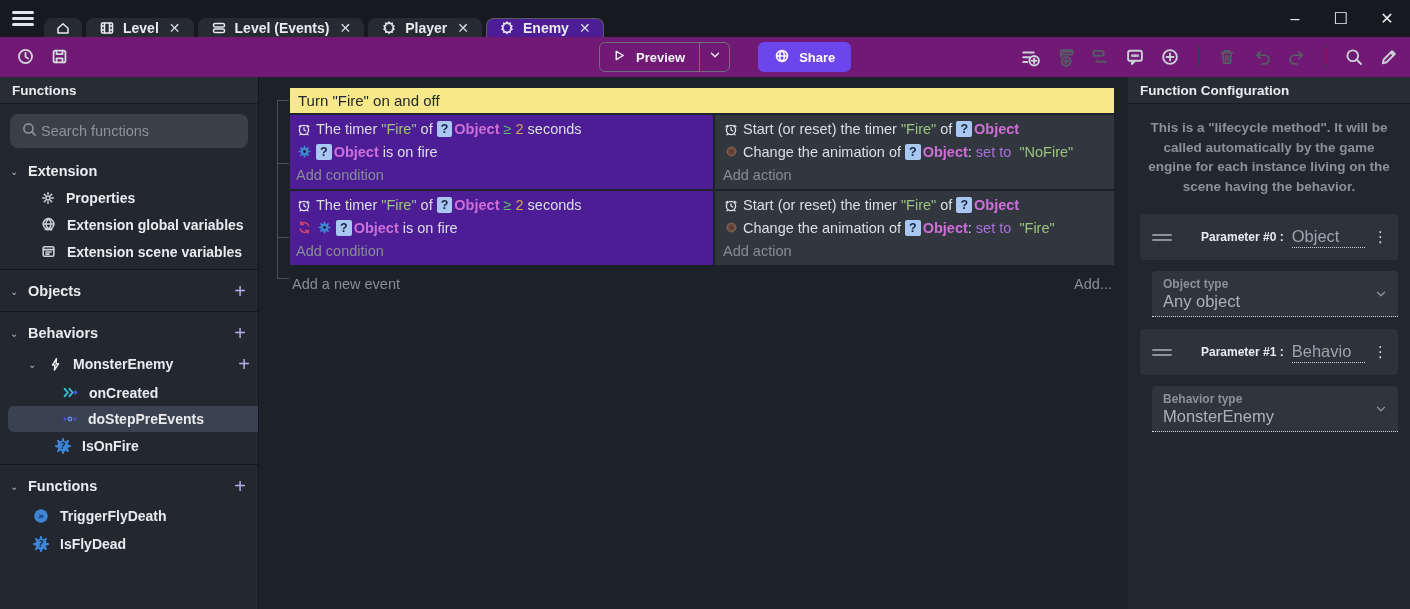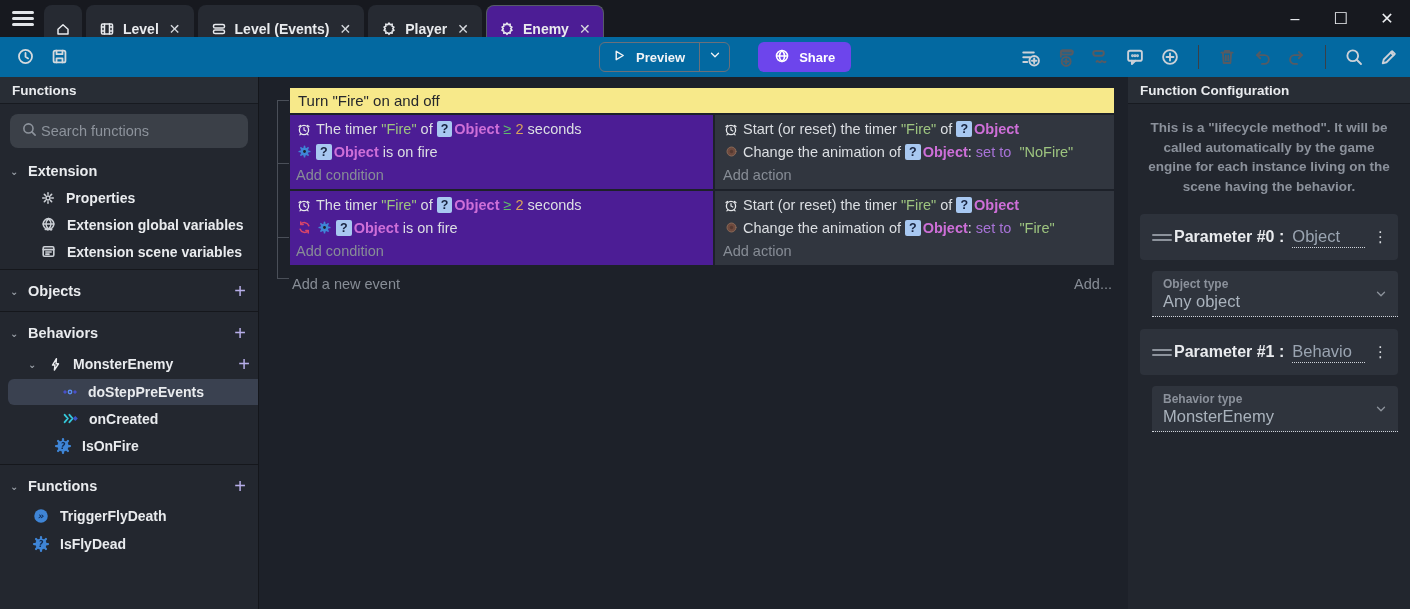--- a/index.html
+++ b/index.html
@@ -6,33 +6,33 @@
   html,body { width:1410px; height:609px; overflow:hidden; background:#191d23;
     font-family:"Liberation Sans","DejaVu Sans",sans-serif; color:#e9ebee; }
   .app { position:relative; width:1410px; height:609px; }
 
   
   .titlebar { position:absolute; left:0; top:0; width:100%; height:37px; background:#17191f;
     display:flex; align-items:flex-end; }
   .hamburger { position:absolute; left:12px; top:11px; width:22px; height:15px; cursor:pointer; }
   .hamburger span { display:block; height:2.5px; background:#e2e5e9; border-radius:2px; margin-bottom:3.5px; }
   .tabs { display:flex; align-items:flex-end; margin-left:44px; height:37px; }
-  .tab { display:flex; align-items:flex-end; gap:8px; height:32px; padding:0 12px;
+  .tab { display:flex; align-items:center; gap:8px; height:19px; padding:0 12px;
     background:#262a32; border:1px solid transparent; border-bottom:none;
     border-radius:8px 8px 0 0; margin-right:4px; font-size:14px; font-weight:700; color:#e9ebee; cursor:pointer; }
   .tab.home { padding:0 10px; }
   .tab.active { background:#4c1d95; border-color:#565c66; }
   .tab .x { color:#d6d9de; font-size:14px; font-weight:400; padding-left:2px; cursor:pointer; }
   .tab i svg { display:block; }
   .winctl { position:absolute; right:0; top:0; height:37px; display:flex; }
   .winctl .wc { width:46px; height:37px; display:flex; align-items:center; justify-content:center;
     color:#eceef1; font-size:16px; cursor:pointer; }
 
   
-  .toolbar { position:absolute; left:0; top:37px; width:100%; height:40px; background:#0369a1; }
+  .toolbar { position:absolute; left:0; top:37px; width:100%; height:40px; background:#701a75; }
   .tb-left { position:absolute; left:14px; top:8px; display:flex; gap:12px; }
   .tb-center { position:absolute; left:599px; top:5px; display:flex; gap:28px; align-items:center; }
   .btn-preview { display:flex; align-items:center; height:30px; border:1px solid #6b707a;
     border-radius:6px; color:#f2f4f6; cursor:pointer; }
   .btn-preview .main { display:flex; align-items:center; gap:9px; padding:0 14px 0 12px;
     font-size:13px; font-weight:700; }
   .btn-preview .split { width:30px; height:100%; display:flex; align-items:center; justify-content:center;
     border-left:1px solid #6b707a; }
   .btn-share { display:flex; align-items:center; gap:9px; height:30px; padding:0 16px;
     background:#6d45ec; border-radius:6px; color:#fff; font-size:13px; font-weight:700; cursor:pointer; }
@@ -96,21 +96,21 @@
 
   
   .config { width:282px; height:100%; background:#22262e; display:flex; flex-direction:column; }
   .config .panel-head { background:#282d35; }
   .cfg-desc { margin:14px 16px 6px 16px; color:#8b919b; font-size:13.5px; line-height:1.45;
     text-align:center; font-weight:600; }
   .param { margin:12px 12px 0 12px; height:46px; background:#2d323b; border-radius:4px;
     display:flex; align-items:center; padding:0 10px 0 12px; }
   .drag { width:20px; cursor:grab; }
   .drag span { display:block; height:2px; background:#8d939c; margin:2.5px 0; border-radius:2px; }
-  .plabel { font-size:16px; font-weight:700; margin-left:2px; white-space:pre; }
+  .plabel { font-size:12px; font-weight:700; margin-left:29px; white-space:pre; }
   .pvalue { font-size:16.5px; color:#9aa4b1; margin-left:8px; border-bottom:1px dotted #cfd3da;
     padding-bottom:1px; flex:1; overflow:hidden; white-space:nowrap; cursor:text; }
   .kebab { color:#d6d9de; font-size:15px; margin-left:8px; cursor:pointer; }
   .selfield { margin:11px 12px 0 24px; height:46px; background:#2f343d; border-radius:4px 4px 0 0;
     border-bottom:1px dotted #cfd3da; padding:6px 10px 0 11px; position:relative; cursor:pointer; }
   .sel-label { font-size:12px; color:#8b919b; font-weight:600; }
   .sel-value { font-size:16.5px; color:#aab3bd; margin-top:1px; }
   .sel-chev { position:absolute; right:10px; top:16px; color:#8d939c; }
 </style>
 </head>
@@ -375,38 +375,38 @@
       <div class="side-item lv2">
         <span class="chev">⌄</span>
         <i>
             <svg width="15" height="15" viewBox="0 0 16 16" fill="none" stroke="currentColor" stroke-width="1.5" stroke-linecap="round" stroke-linejoin="round">
               <path d="M9 1.8 4.8 8.6h2.6L6.8 14l4.4-6.8H8.6z" stroke="#eceef1"></path>
             </svg>
           </i>
         <span>MonsterEnemy</span>
         <span class="plus">+</span>
       </div>
+      <div class="side-item lv3">
+        <i>
+            <svg width="17" height="17" viewBox="0 0 16 16" fill="none" stroke="currentColor" stroke-width="1.5" stroke-linecap="round" stroke-linejoin="round">
+              <path d="M2.5 4.5 5.5 8l-3 3.5M7 4.5 10 8l-3 3.5" stroke="#35c7d8" stroke-width="1.8"></path>
+              <rect x="10.8" y="6.3" width="3.4" height="3.4" transform="rotate(45 12.5 8)" fill="#3c56c9" stroke="none"></rect>
+            </svg>
+          </i>
+        <span>onCreated</span>
+      </div>
       <div class="side-item lv3 selected">
         <i>
             <svg width="16" height="16" viewBox="0 0 16 16" fill="none" stroke="currentColor" stroke-width="1.5" stroke-linecap="round" stroke-linejoin="round">
               <rect x="1.6" y="6.6" width="2.8" height="2.8" transform="rotate(45 3 8)" fill="#4850c9" stroke="none"></rect>
               <circle cx="8" cy="8" r="1.7" stroke="#5a8df0" stroke-width="1.4"></circle>
               <rect x="11.6" y="6.6" width="2.8" height="2.8" transform="rotate(45 13 8)" fill="#4850c9" stroke="none"></rect>
             </svg>
           </i>
         <span>doStepPreEvents</span>
-      </div>
-      <div class="side-item lv3">
-        <i>
-            <svg width="17" height="17" viewBox="0 0 16 16" fill="none" stroke="currentColor" stroke-width="1.5" stroke-linecap="round" stroke-linejoin="round">
-              <path d="M2.5 4.5 5.5 8l-3 3.5M7 4.5 10 8l-3 3.5" stroke="#35c7d8" stroke-width="1.8"></path>
-              <rect x="10.8" y="6.3" width="3.4" height="3.4" transform="rotate(45 12.5 8)" fill="#3c56c9" stroke="none"></rect>
-            </svg>
-          </i>
-        <span>onCreated</span>
       </div>
       <div class="side-item lv3" style="padding-left:54px">
         <i>
             <svg width="18" height="18" viewBox="0 0 16 16" fill="none" stroke="currentColor" stroke-width="1.5" stroke-linecap="round" stroke-linejoin="round">
               <circle cx="8" cy="8" r="5" fill="#3f85d6" stroke="none"></circle>
               <path d="M8 1.8v1.4M8 12.8v1.4M1.8 8h1.4M12.8 8h1.4M3.6 3.6l1 1M11.4 11.4l1 1M12.4 3.6l-1 1M4.6 11.4l-1 1" stroke="#3f85d6" stroke-width="2"></path>
               <text x="8" y="10.6" font-size="7.5" font-weight="bold" fill="#10284c" text-anchor="middle" stroke="none" font-family="DejaVu Sans">?</text>
             </svg>
           </i>
         <span>IsOnFire</span>

